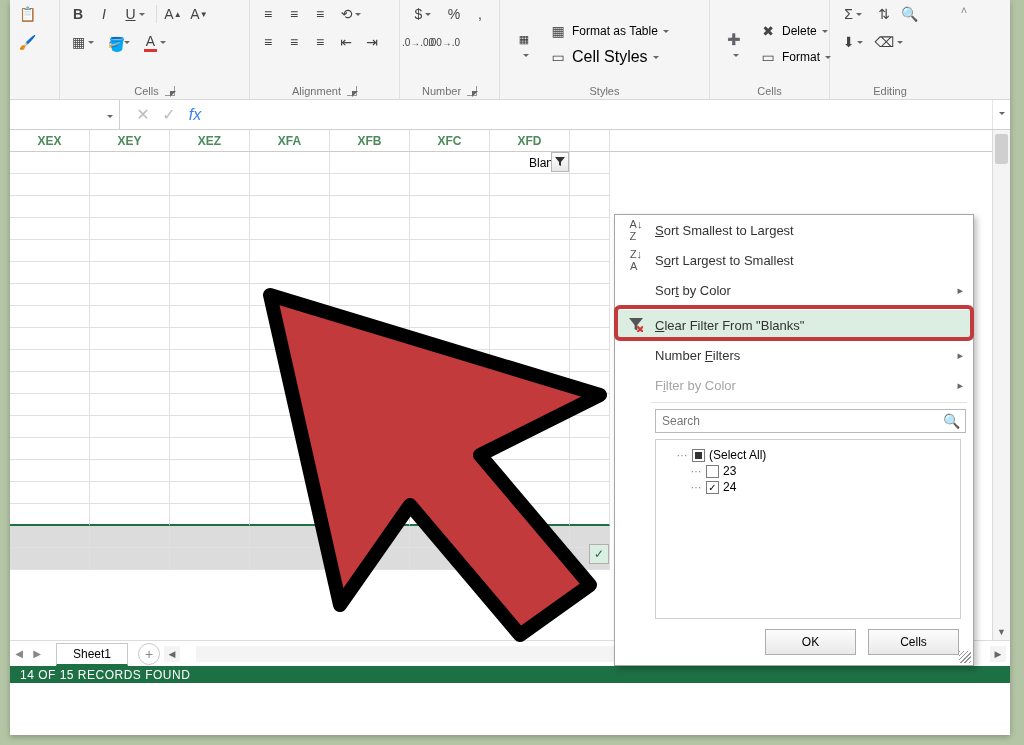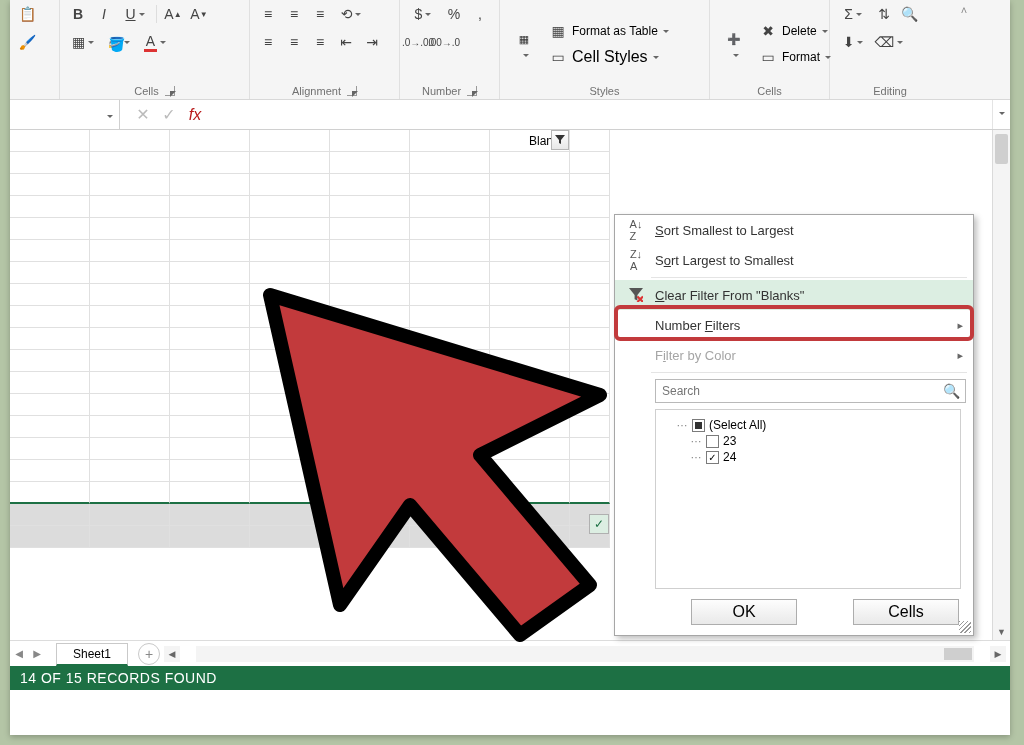--- a/index.html
+++ b/index.html
@@ -47,21 +47,21 @@
   
   .tabs { height: 26px; background: #fff; display: flex; align-items: center; border-top: 1px solid #dcdcdc; }
   .tabs .navbtn { width: 18px; height: 18px; display:flex;align-items:center;justify-content:center;color:#888;font-size:10px;}
   .tab { padding: 3px 16px; font-size: 12px; background: #fff; border: 1px solid #c9c9c9; border-bottom: 2px solid #1d7044; position: relative; top: 1px;}
   .addsheet { width:22px;height:22px;border:1px solid #c9c9c9;border-radius:50%;margin-left:10px;display:flex;align-items:center;justify-content:center;color:#888;font-size:14px;}
   .hscroll { flex:1; display:flex; align-items:center; justify-content:flex-end; margin: 0 4px; }
   .hscroll .track { flex:1; height:16px; background:#f4f4f4; position:relative; margin:0 16px; }
   .hscroll .thumb { position:absolute; right:2px; top:2px; bottom:2px; width:28px; background:#cfcfcf; }
   .hscroll .arrow { width:16px;height:16px;display:flex;align-items:center;justify-content:center;font-size:9px;color:#666;background:#f4f4f4;}
   
-  .status { height: 24px; background: #1d7044; color: #fff; font-size: 14px; display: flex; align-items: center; padding: 0 10px; letter-spacing: .5px;}
+  .status { height: 17px; background: #1d7044; color: #fff; font-size: 12px; display: flex; align-items: center; padding: 0 10px; letter-spacing: .5px;}
   
   .filter-menu { position: absolute; left: 614px; top: 214px; width: 360px; background: #fff; border: 1px solid #a6a6a6; box-shadow: 3px 3px 6px rgba(0,0,0,.25); font-size: 13px; padding-bottom: 10px; }
   .filter-menu .mi { display: flex; align-items: center; height: 30px; padding: 0 12px 0 40px; position: relative; color: #333; }
   .filter-menu .mi.disabled { color: #a5a5a5; }
   .filter-menu .mi .micon { position: absolute; left: 10px; width: 22px; display:flex;align-items:center;justify-content:center; font-size: 11px; color:#555;}
   .filter-menu .mi.sub::after { content: "▸"; position: absolute; right: 10px; color: #666; font-size: 11px; }
   .filter-menu u { text-decoration: underline; }
   .sep { height: 1px; background: #e4e4e4; margin: 2px 6px 2px 36px; }
   .highlight-box { position: absolute; left: 614px; top: 305px; width: 360px; height: 36px; border: 4px solid #c23a3c; border-radius: 6px; pointer-events: none; }
   .filter-menu .mi.hover { background: #dceee2; }
@@ -70,21 +70,21 @@
   .search-row .sicon { margin-left: -22px; color: #2a5fa3; font-size: 14px; }
   .check-area { margin: 4px 12px 10px 40px; border: 1px solid #cfcfcf; height: 180px; padding: 6px 8px; position: relative; }
   .check-area .node { font-size: 12px; margin: 2px 0 2px 12px; display:flex; align-items:center; gap:4px; }
   .check-area .lead { color:#888; font-size:11px; width:12px; display:inline-block; text-align:center;}
   .cb { width: 13px; height: 13px; border: 1px solid #7b7b7b; display: inline-flex; align-items:center; justify-content:center; font-size:10px; background:#fff;}
   .cb.partial { background: #fff; }
   .cb.partial::after { content:""; width:7px;height:7px;background:#333;}
   .cb.checked::after { content:"✓"; color:#000; font-size:10px;}
   .select-all-pre { position:absolute; left:-26px; top:105px; width:20px;height:20px;border:1px solid #b0b0b0;background:#dceee2;color:#1d7044;display:flex;align-items:center;justify-content:center;font-size:12px;}
   .btn-row { display:flex; justify-content:flex-end; gap:12px; padding: 0 14px; }
-  .btn { width: 106px; height: 26px; border: 1px solid #adadad; background: linear-gradient(#fdfdfd,#e9e9e9); font-size: 16px; display:flex;align-items:center;justify-content:center;margin-left:44px;}
+  .btn { width: 91px; height: 26px; border: 1px solid #adadad; background: linear-gradient(#fdfdfd,#e9e9e9); font-size: 12px; display:flex;align-items:center;justify-content:center;}
   .resize-grip { position:absolute; right:2px; bottom:2px; width:12px;height:12px; background: repeating-linear-gradient(135deg,#999 0 1px, transparent 1px 3px); }
   
   .big-arrow { position: absolute; left: 220px; top: 235px; width: 420px; height: 420px; pointer-events: none; }
 </style>
 </head>
 <body>
 
 <div class="app">
 
   <div class="ribbon">
@@ -241,29 +241,39 @@
   </div>
 
   <div class="fbar">
     <div class="name-box">
         <span class="caret"></span>
       </div>
     <div class="fx-area">
       <span style="width:10px"></span>
       <span class="icon-btn" style="color:#bbb">✕</span>
       <span class="icon-btn" style="color:#bbb">✓</span>
-      <span class="icon-btn" style="font-style:italic;color:#b91c1c">fx</span>
+      <span class="icon-btn" style="font-style:italic;color:#3b82f6">fx</span>
       <input value="" style="">
     </div>
     <div class="fexpand">
         <span class="caret"></span>
       </div>
   </div>
 
   <div class="grid-wrap">
+    <div class="colheads">
+      <div class="ch">XEX</div>
+      <div class="ch">XEY</div>
+      <div class="ch">XEZ</div>
+      <div class="ch">XFA</div>
+      <div class="ch">XFB</div>
+      <div class="ch">XFC</div>
+      <div class="ch">XFD</div>
+      <div class="ch"></div>
+    </div>
     <div class="rows">
       <div class="row">
           <div class="cell"></div>
           <div class="cell"></div>
           <div class="cell"></div>
           <div class="cell"></div>
           <div class="cell"></div>
           <div class="cell"></div>
         <div class="cell filtered-cell">
           <span>Blanks</span>
@@ -487,20 +497,23 @@
 
 <div class="filter-menu">
   <div class="mi">
     <span class="micon">A↓<br>Z</span>
     <span><u>S</u>ort Smallest to Largest</span>
   </div>
   <div class="mi">
     <span class="micon">Z↓<br>A</span>
     <span>S<u>o</u>rt Largest to Smallest</span>
   </div>
+  <div class="mi sub">
+    <span>Sor<u>t</u> by Color</span>
+  </div>
   <div class="sep"></div>
   <div class="mi hover">
     <span class="micon">
         <svg width="14" height="14" viewBox="0 0 10 10">
           <path d="M0 0h10L6 5v4L4 8V5z" fill="#555"></path>
           <path d="M6 6l4 4M10 6l-4 4" stroke="#d33" stroke-width="1.5"></path>
         </svg>
       </span>
     <span><u>C</u>lear Filter From "Blanks"</span>
   </div>

